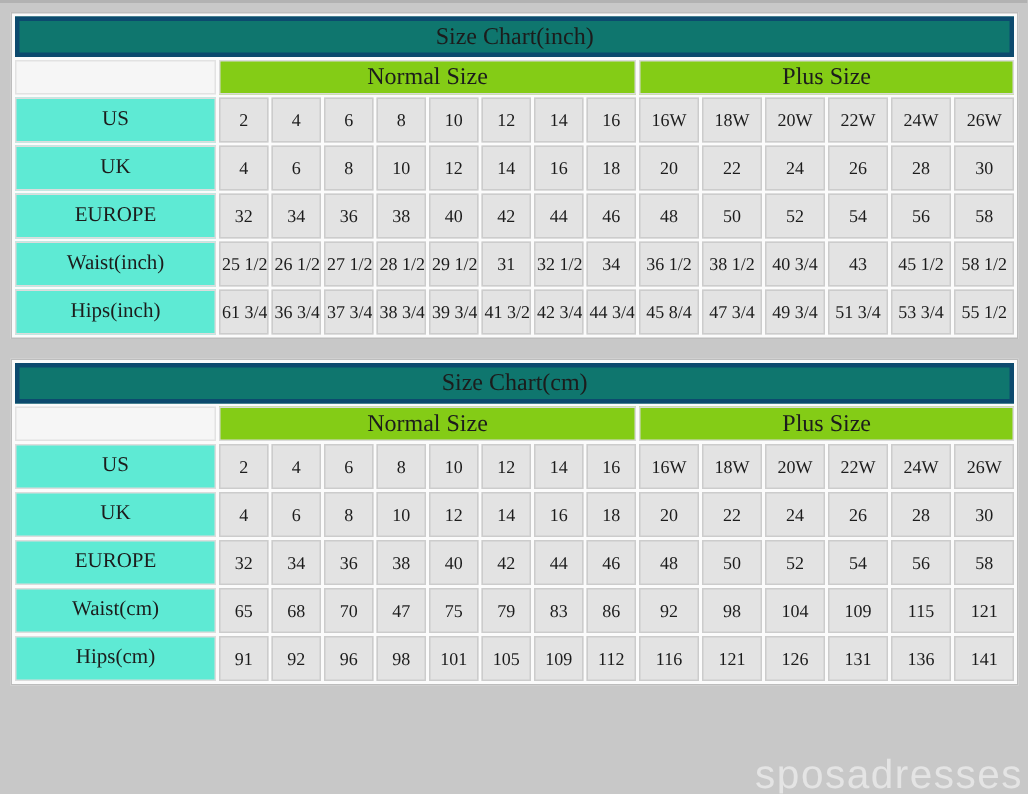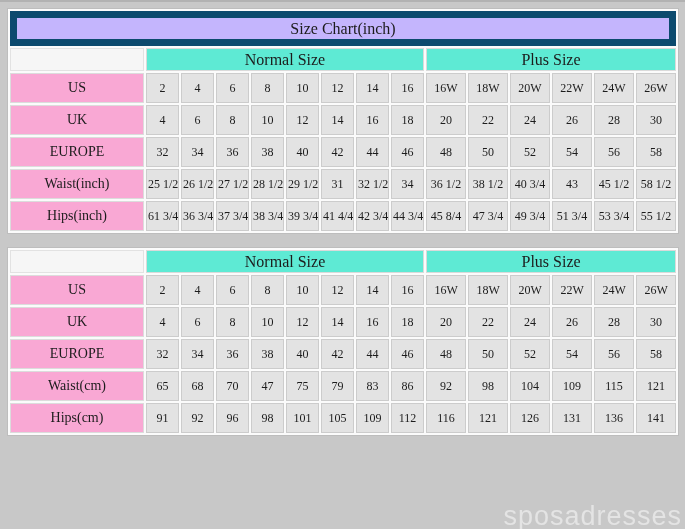--- a/index.html
+++ b/index.html
@@ -33,37 +33,37 @@
   col.c-g1 { width: 40px; }
   td {
     text-align: center;
     vertical-align: middle;
     white-space: nowrap;
     overflow: hidden;
     color: #1c1c1c;
     border: 1px solid #d2d2d2;
   }
   td.t-title {
-    background: #c4b5fd;
+    background: #0f766e;
     font-size: 16px;
     height: 19px;
-    border: 7px solid #0c4a6e;
+    border: 3px solid #0c4a6e;
   }
   td.t-group {
-    background: #5eead4;
+    background: #84cc16;
     font-size: 16px;
     height: 19px;
     border: 1px solid #dadada;
   }
   td.t-corner {
     background: #f6f6f6;
     border: 1px solid #e2e2e2;
   }
   td.t-rowlabel {
-    background: #f9a8d4;
+    background: #5eead4;
     font-size: 14px;
     border: 1px solid #dcdcdc;
   }
   td.t-cell {
     background: #e3e3e3;
     font-size: 12px;
     height: 26px;
     border: 1px solid #cccccc;
   }
   .watermark {
@@ -178,21 +178,21 @@
           <td class="t-cell">45 1/2</td>
           <td class="t-cell">58 1/2</td>
         </tr>
         <tr>
           <td class="t-rowlabel">Hips(inch)</td>
           <td class="t-cell">61 3/4</td>
           <td class="t-cell">36 3/4</td>
           <td class="t-cell">37 3/4</td>
           <td class="t-cell">38 3/4</td>
           <td class="t-cell">39 3/4</td>
-          <td class="t-cell">41 4/4</td>
+          <td class="t-cell">41 3/2</td>
           <td class="t-cell">42 3/4</td>
           <td class="t-cell">44 3/4</td>
           <td class="t-cell">45 8/4</td>
           <td class="t-cell">47 3/4</td>
           <td class="t-cell">49 3/4</td>
           <td class="t-cell">51 3/4</td>
           <td class="t-cell">53 3/4</td>
           <td class="t-cell">55 1/2</td>
         </tr>
       </tbody>
@@ -209,20 +209,23 @@
         <col class="c-g0">
         <col class="c-g0">
         <col class="c-g1">
         <col class="c-g1">
         <col class="c-g1">
         <col class="c-g1">
         <col class="c-g1">
         <col class="c-g1">
       </colgroup>
       <tbody>
+        <tr>
+          <td class="t-title" colspan="15">Size Chart(cm)</td>
+        </tr>
         <tr>
           <td class="t-corner"></td>
           <td class="t-group" colspan="8">Normal Size</td>
           <td class="t-group" colspan="6">Plus Size</td>
         </tr>
         <tr>
           <td class="t-rowlabel">US</td>
           <td class="t-cell">2</td>
           <td class="t-cell">4</td>
           <td class="t-cell">6</td>

